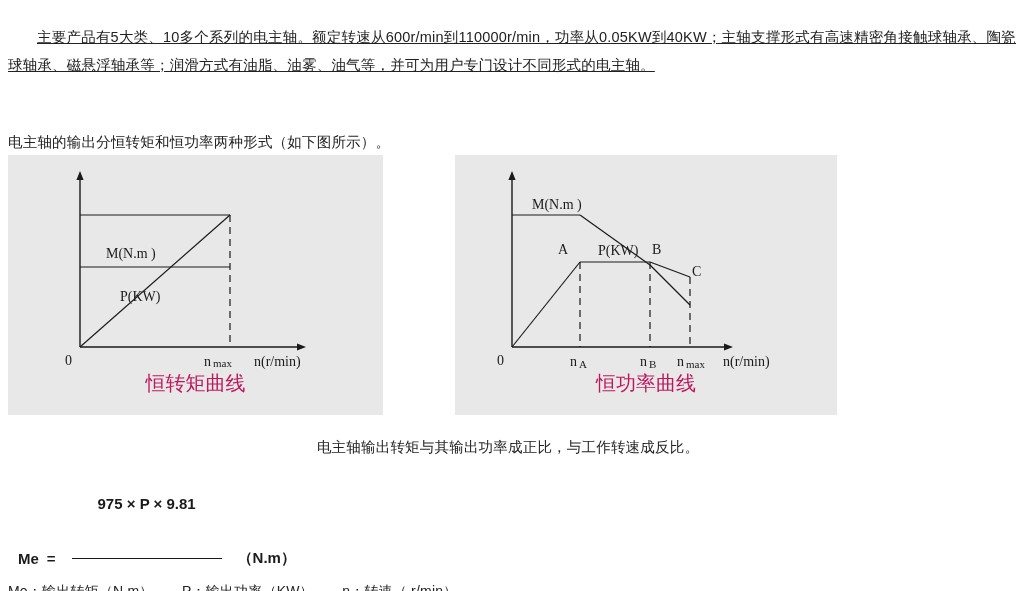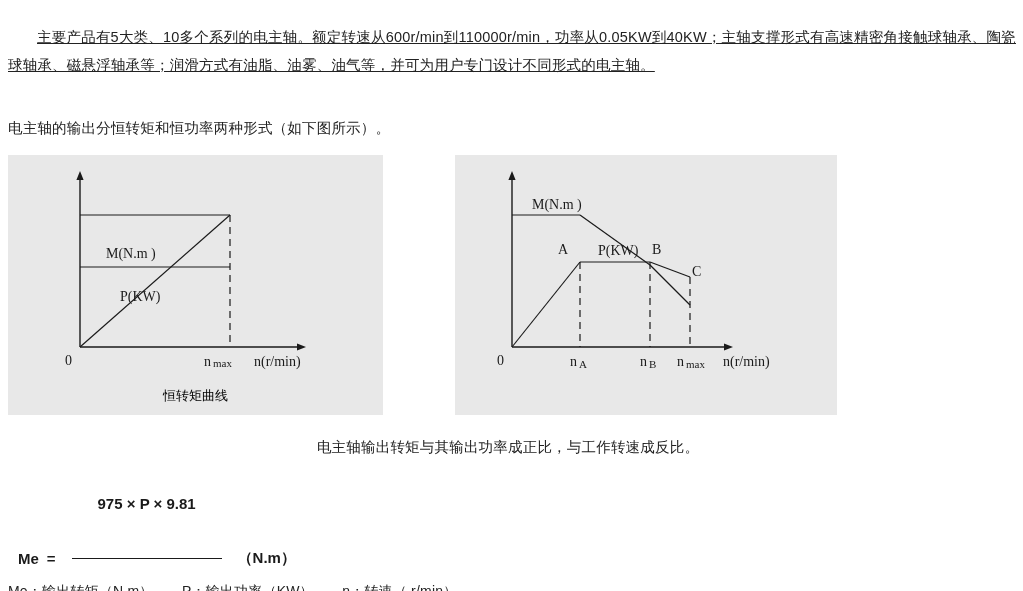--- a/index.html
+++ b/index.html
@@ -29,21 +29,21 @@
   #para-intro {
     left: 8px;
     top: 8px;
     width: 1008px;
     text-indent: 2em;
     text-align: justify;
     text-decoration: underline;
   }
   #para-output-forms {
     left: 8px;
-    top: 99px;
+    top: 113px;
     width: 1000px;
   }
   #para-proportion {
     left: 8px;
     top: 418px;
     width: 1000px;
     text-align: center;
   }
   #para-legend {
     left: 8px;
@@ -67,25 +67,25 @@
     left: 455px;
     top: 155px;
     width: 382px;
     height: 260px;
   }
   .fig svg {
     display: block;
   }
   .fig-caption {
     position: absolute;
-    bottom: 10px;
+    bottom: 18px;
     width: 100%;
     text-align: center;
-    font-size: 13px;
-    color: #000000;
+    font-size: 20px;
+    color: #be185d;
   }
   .axis-lbl {
     font-family: "Liberation Serif", serif;
     font-size: 14px;
     fill: #1a1a1a;
   }
   .axis-lbl-sm {
     font-family: "Liberation Serif", serif;
     font-size: 11px;
     fill: #1a1a1a;
@@ -199,20 +199,21 @@
       <text class="axis-lbl" x="237" y="121">C</text>
       <text class="axis-lbl" x="42" y="210">0</text>
       <text class="axis-lbl" x="115" y="211">n</text>
       <text class="axis-lbl-sm" x="124" y="213">A</text>
       <text class="axis-lbl" x="185" y="211">n</text>
       <text class="axis-lbl-sm" x="194" y="213">B</text>
       <text class="axis-lbl" x="222" y="211">n</text>
       <text class="axis-lbl-sm" x="231" y="213">max</text>
       <text class="axis-lbl" x="268" y="211">n(r/min)</text>
     </svg>
+    <div class="fig-caption">恒功率曲线</div>
   </div>
 
   <p class="para" id="para-proportion">电主轴输出转矩与其输出功率成正比，与工作转速成反比。</p>
 
   <div id="formula">
     <span class="me-lbl">Me</span>
     <span class="eq">=</span>
     <span class="frac">
       <span class="num">975 × P × 9.81</span>
       <span class="bar"></span>

